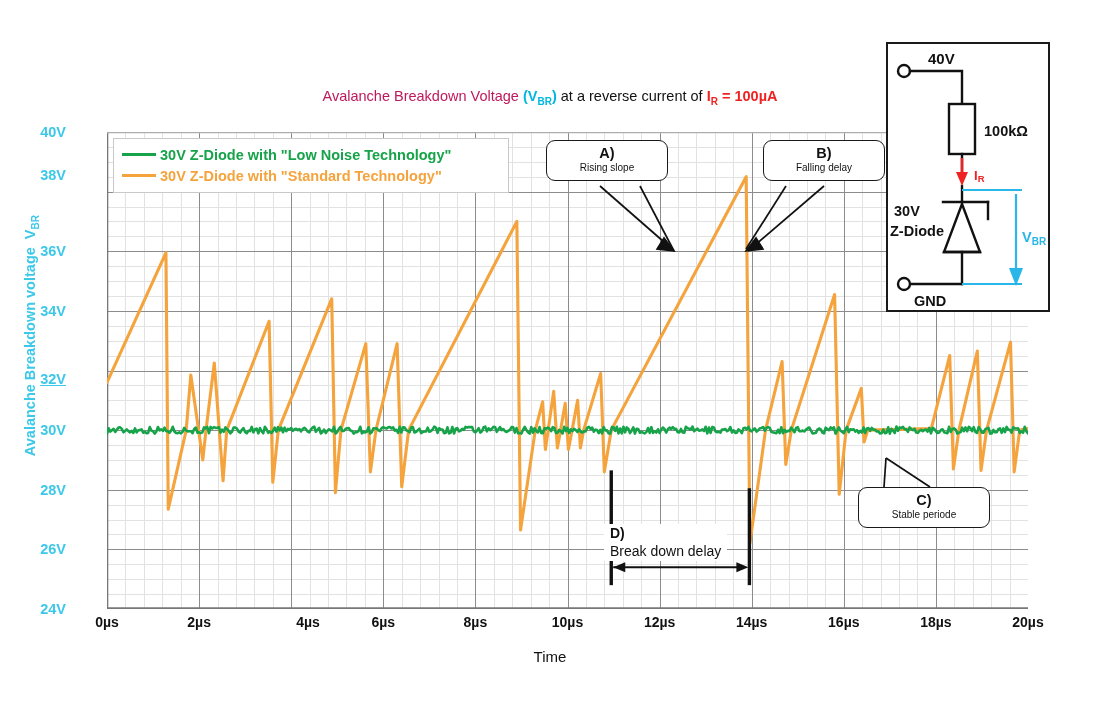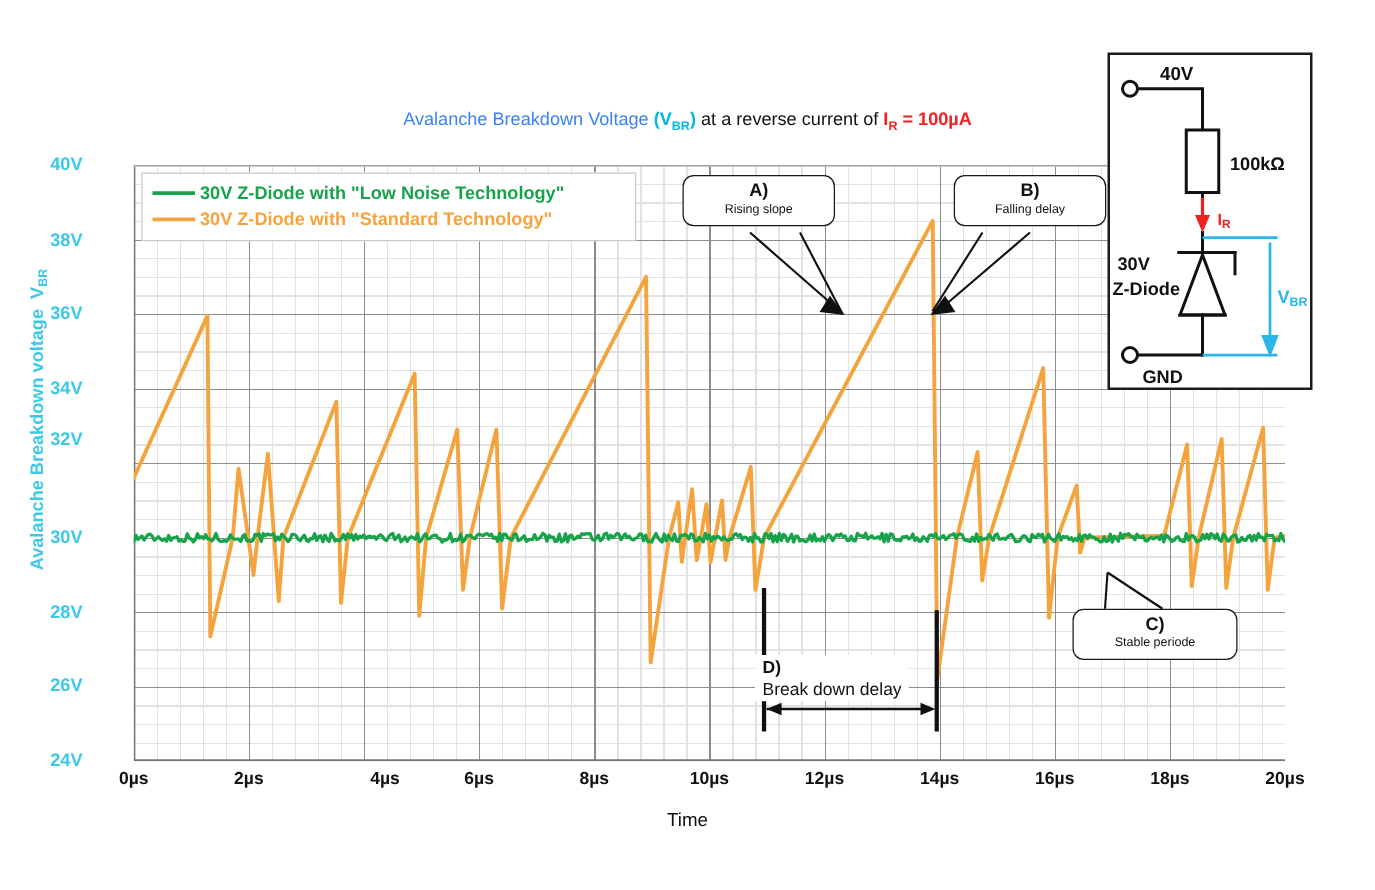--- a/index.html
+++ b/index.html
@@ -18,21 +18,21 @@
     text-align:center;
     font-size:21px;font-weight:bold;color:#1a1a1a;
     letter-spacing:.1px;
   }
   .subtitle{
     position:absolute;left:0;right:0;top:88px;
     text-align:center;
     font-size:14.5px;font-weight:bold;
     color:#111;
   }
-  .sub-cyan{color:#3b82f6;font-weight:normal;}
+  .sub-cyan{color:#be185d;font-weight:normal;}
   .sub-cyan-b{color:#00b7e0;font-weight:bold;}
   .sub-plain{color:#111;font-weight:normal;}
   .sub-red{color:#ee2222;font-weight:bold;}
 
   
   #plot{
     position:absolute;
     left:107px;top:132px;width:921px;height:477px;
     background:#fff;
     box-sizing:border-box;
@@ -284,24 +284,24 @@
           <line x1="779" y1="326" x2="823" y2="355" stroke="#111" stroke-width="1.7"></line>
         </g>
     </svg>
   </div>
 
   <div id="yticks">
       <div class="ytick" style="top: 609px;">24V</div>
       <div class="ytick" style="top: 549.375px;">26V</div>
       <div class="ytick" style="top: 489.75px;">28V</div>
       <div class="ytick" style="top: 430.125px;">30V</div>
-      <div class="ytick" style="top: 352px;">32V</div>
+      <div class="ytick" style="top: 379px; text-decoration: underline;">32V</div>
       <div class="ytick" style="top: 310.875px;">34V</div>
       <div class="ytick" style="top: 251.25px;">36V</div>
-      <div class="ytick" style="top: 193px;">38V</div>
+      <div class="ytick" style="top: 175px;">38V</div>
       <div class="ytick" style="top: 132px;">40V</div>
     </div>
   <div id="xticks">
       <div class="xtick" style="left: 107px;">0µs</div>
       <div class="xtick" style="left: 199.1px;">2µs</div>
       <div class="xtick" style="left: 308px;">4µs</div>
       <div class="xtick" style="left: 383.3px;">6µs</div>
       <div class="xtick" style="left: 475.4px;">8µs</div>
       <div class="xtick" style="left: 567.5px;">10µs</div>
       <div class="xtick" style="left: 659.6px;">12µs</div>

